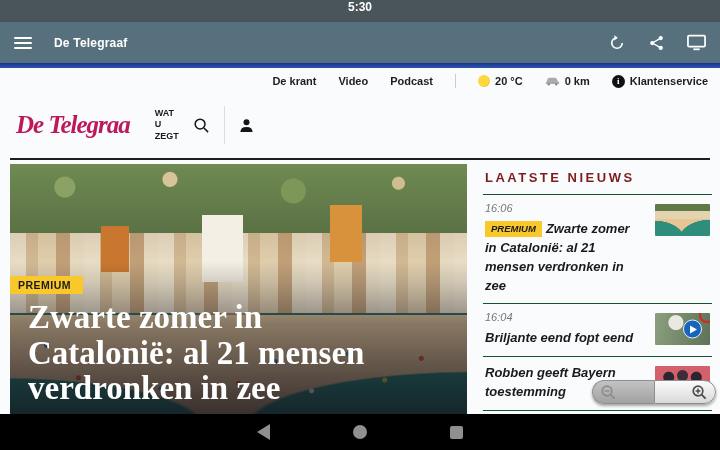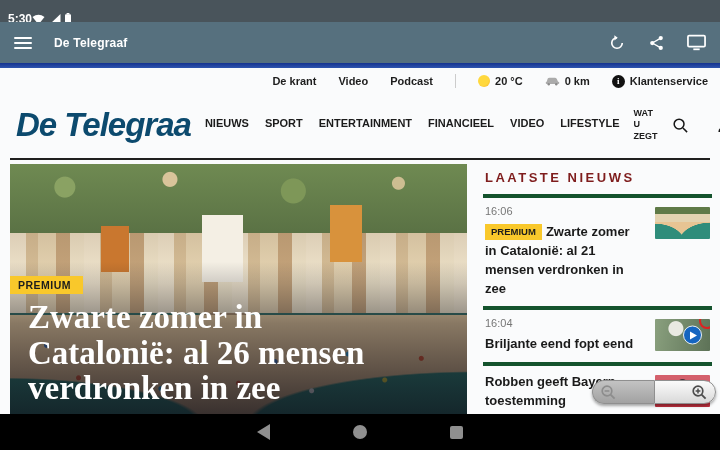--- a/index.html
+++ b/index.html
@@ -1,21 +1,21 @@
 <!DOCTYPE html>
 <html><head>
 <meta charset="utf-8">
 <style>
   * { margin:0; padding:0; box-sizing:border-box; }
   html,body { width:720px; height:450px; font-family:"Liberation Sans", sans-serif; }
   .screen { position:relative; width:720px; height:450px; overflow:hidden; background:#fafbfc; }
 
   
   .status-bar { position:absolute; top:0; left:0; right:0; height:38px; background:#49545b;
-    display:flex; align-items:center; justify-content:flex-start; padding:0 8px; z-index:7; }
+    display:flex; align-items:center; justify-content:space-between; padding:0 8px; z-index:7;flex-direction:column; }
   .status-time { color:#fff; font-size:12px; font-weight:bold; }
   .status-icons { display:flex; align-items:center; gap:4px; }
 
   
   .app-bar { position:absolute; top:22px; left:0; right:0; height:41px; background:#56707e;
     display:flex; align-items:center; padding:0 14px; z-index:7; }
   .hamburger { width:18px; display:flex; flex-direction:column; gap:3px; cursor:pointer; }
   .hamburger span { display:block; height:2px; background:#fff; border-radius:1px; }
   .app-title { color:#fff; font-size:12px; font-weight:bold; margin-left:22px; letter-spacing:.2px; }
   .app-actions { margin-left:auto; display:flex; align-items:center; gap:22px; }
@@ -30,26 +30,26 @@
   .top-link { cursor:pointer; }
   .tl-group { display:flex; align-items:center; gap:5px; cursor:pointer; }
   .v-div { width:1px; height:14px; background:#ccc; }
   .sun-icon { width:12px; height:12px; border-radius:50%;
     background:radial-gradient(circle at 40% 40%, #ffd83d 55%, #f5a623 100%); }
   .info-icon { width:13px; height:13px; border-radius:50%; background:#111; color:#fff;
     font-size:9px; font-weight:bold; font-family:"Liberation Serif",serif;
     display:flex; align-items:center; justify-content:center; }
 
   .masthead { display:flex; align-items:center; height:66px; padding:0 12px 0 16px; }
-  .logo { font-family:Liberation Sans, sans-serif; font-style:italic; font-weight:bold;
-    font-size:33px; color:#0c4a6e; letter-spacing:-1px; white-space:nowrap; cursor:pointer; }
+  .logo { font-family:Liberation Serif, serif; font-style:italic; font-weight:bold;
+    font-size:25px; color:#be185d; letter-spacing:-1px; white-space:nowrap; cursor:pointer; }
   .main-nav { display:flex; align-items:flex-end; gap:16px; margin-left:14px; padding-bottom:4px;
     font-size:11px; font-weight:bold; color:#1b1b1b; }
   .main-nav .nav-item { cursor:pointer; white-space:nowrap; }
-  .wuz { margin-left:14px; font-size:9px; font-weight:bold; color:#1b1b1b; line-height:1.25; cursor:pointer; }
+  .wuz { margin-left:25px; font-size:9px; font-weight:bold; color:#1b1b1b; line-height:1.25; cursor:pointer; }
   .search-btn { margin-left:14px; cursor:pointer; display:flex; align-items:center; }
   .mast-div { width:1px; height:38px; background:#ddd; margin:0 14px; }
   .login { display:flex; align-items:center; gap:7px; font-size:12px; font-weight:bold; color:#111; cursor:pointer; }
   .header-rule { height:2px; background:#1f1f1f; margin:0 10px; }
 
   
   .content { display:flex; gap:16px; padding:4px 8px 0 10px; }
 
   .hero { position:relative; flex:1; height:257px; overflow:hidden; cursor:pointer; background:#dcc49c; }
   .hero-hill { position:absolute; top:0; left:0; right:0; height:30%;
@@ -86,21 +86,21 @@
   .hero-shade { position:absolute; inset:0;
     background:linear-gradient(180deg, rgba(0,0,0,0) 38%, rgba(16,16,26,.45) 62%, rgba(14,14,24,.82) 100%); }
   .premium-main { position:absolute; left:0; top:112px; background:#f9c82b; color:#1c1c1c;
     font-size:10.5px; font-weight:bold; letter-spacing:.5px; padding:3px 12px 3px 8px; }
   .headline { position:absolute; left:18px; bottom:14px; color:#fff;
     font-family:"Liberation Serif", serif; font-weight:bold; font-size:33px; line-height:1.08; }
 
   
   .sidebar { width:229px; flex:none; }
   .sb-title { font-size:13px; font-weight:bold; letter-spacing:2.5px; color:#7f1d1d; padding:6px 0 9px 2px; }
-  .sb-item { display:flex; gap:21px; padding:7px 2px 8px 2px; border-top:4px solid #14532d; cursor:pointer; }
+  .sb-item { display:flex; gap:21px; padding:7px 2px 8px 2px; border-top:1px solid #14532d; cursor:pointer;font-style:italic; }
   .sb-text { flex:1; min-width:0; }
   .sb-time { font-size:11px; color:#767676; margin-bottom:6px; }
   .sb-headline { font-size:13px; font-weight:bold; color:#1a1a1a; line-height:1.45; }
   .premium-inline { display:inline-block; background:#f9c82b; color:#1c1c1c; font-size:9.5px;
     font-weight:bold; padding:1px 6px; margin-right:4px; vertical-align:1px; }
   .thumb { width:55px; height:32px; flex:none; margin-top:2px; position:relative; overflow:hidden; border-radius:1px; }
   .thumb-beach { background:
       radial-gradient(ellipse at 0% 115%, #2f8d7b 0 38%, rgba(0,0,0,0) 39%),
       radial-gradient(ellipse at 100% 115%, #2f8d7b 0 40%, rgba(0,0,0,0) 41%),
       linear-gradient(#5f7a47 0 22%, #e3d3b0 22% 48%, #e7c493 48% 100%); }
@@ -207,28 +207,20 @@
         <span>0 km</span>
       </span>
       <span class="tl-group">
         <span class="info-icon">i</span>
         <span>Klantenservice</span>
       </span>
     </div>
 
     <div class="masthead">
       <div class="logo">De Telegraa</div>
-      <nav class="main-nav">
-        <span class="nav-item">NIEUWS</span>
-        <span class="nav-item">SPORT</span>
-        <span class="nav-item">ENTERTAINMENT</span>
-        <span class="nav-item">FINANCIEEL</span>
-        <span class="nav-item">VIDEO</span>
-        <span class="nav-item">LIFESTYLE</span>
-      </nav>
       <div class="wuz">
         <div>WAT</div>
         <div>U</div>
         <div>ZEGT</div>
       </div>
       <span class="search-btn">
         <svg width="17" height="17" viewBox="0 0 18 18">
             <circle cx="7.5" cy="7.5" r="5.2" fill="none" stroke="#161616" stroke-width="1.6"></circle>
             <line x1="11.6" y1="11.6" x2="16" y2="16" stroke="#161616" stroke-width="1.6"></line>
           </svg>
@@ -252,21 +244,21 @@
         <div class="hero-town"></div>
         <div class="bld" style="left:42%;top:20%;width:9%;height:26%;background:#f4efe4;"></div>
         <div class="bld" style="left:70%;top:16%;width:7%;height:22%;background:#d8923c;"></div>
         <div class="bld" style="left:20%;top:24%;width:6%;height:18%;background:#c9772f;"></div>
         <div class="hero-beach"></div>
         <div class="hero-dots"></div>
         <div class="hero-shade"></div>
         <div class="premium-main">PREMIUM</div>
         <div class="headline">
           <div>Zwarte zomer in</div>
-          <div>Catalonië: al 26 mensen</div>
+          <div>Catalonië: al 21 mensen</div>
           <div>verdronken in zee</div>
         </div>
       </div>
 
       <aside class="sidebar">
         <div class="sb-title">LAATSTE NIEUWS</div>
 
         <div class="sb-item">
           <div class="sb-text">
             <div class="sb-time">16:06</div>

